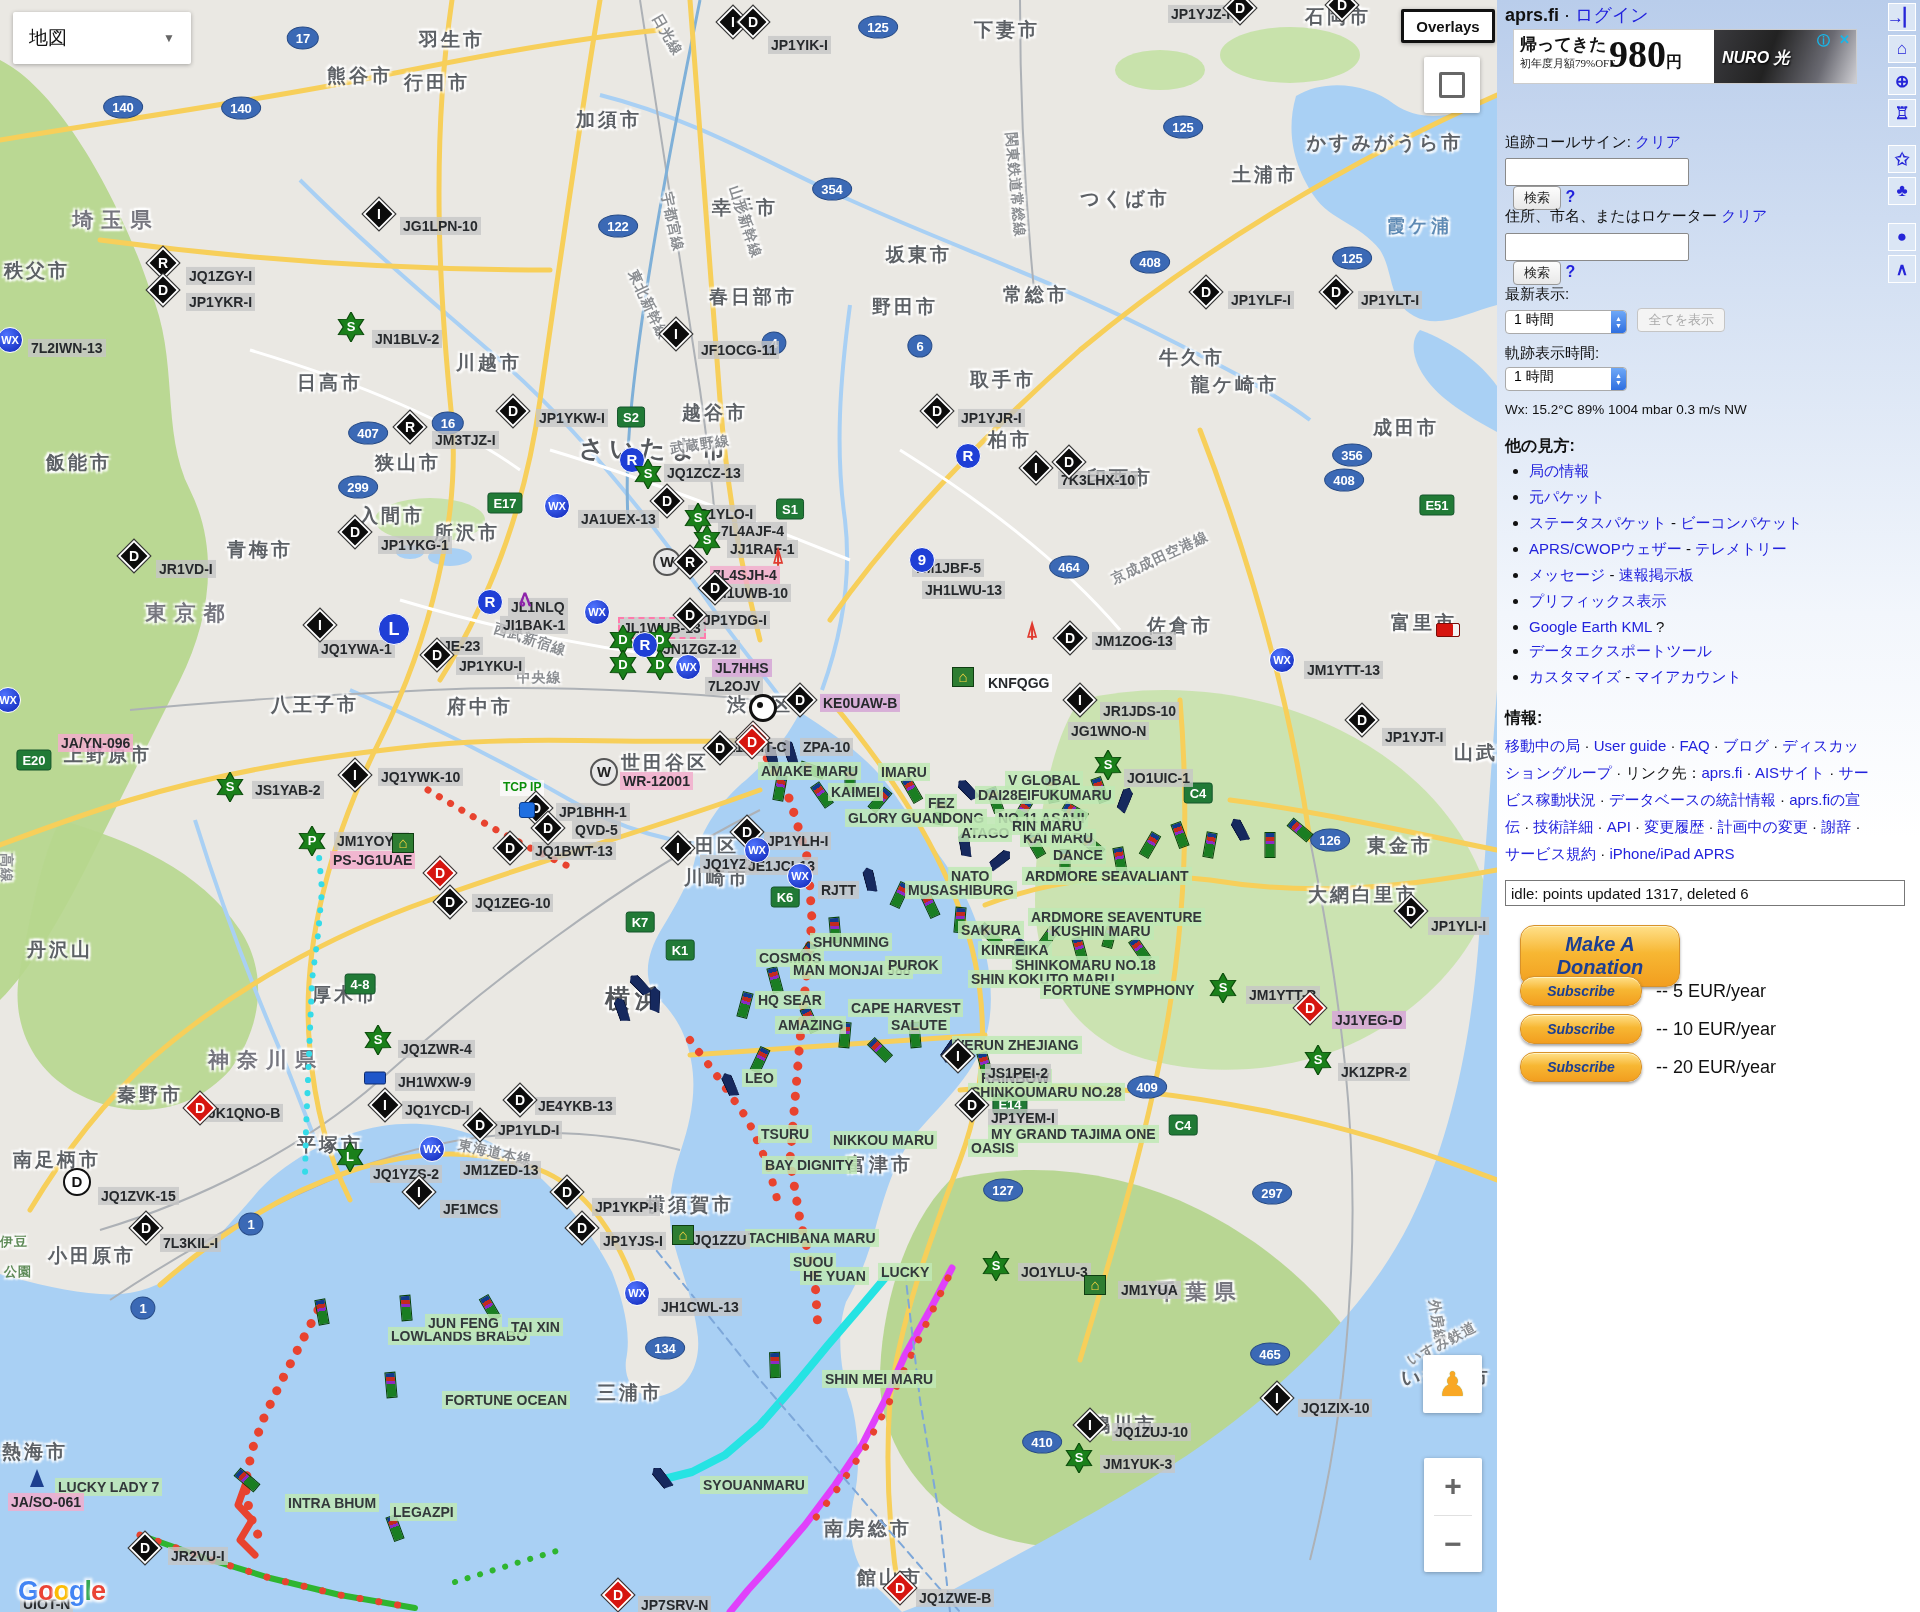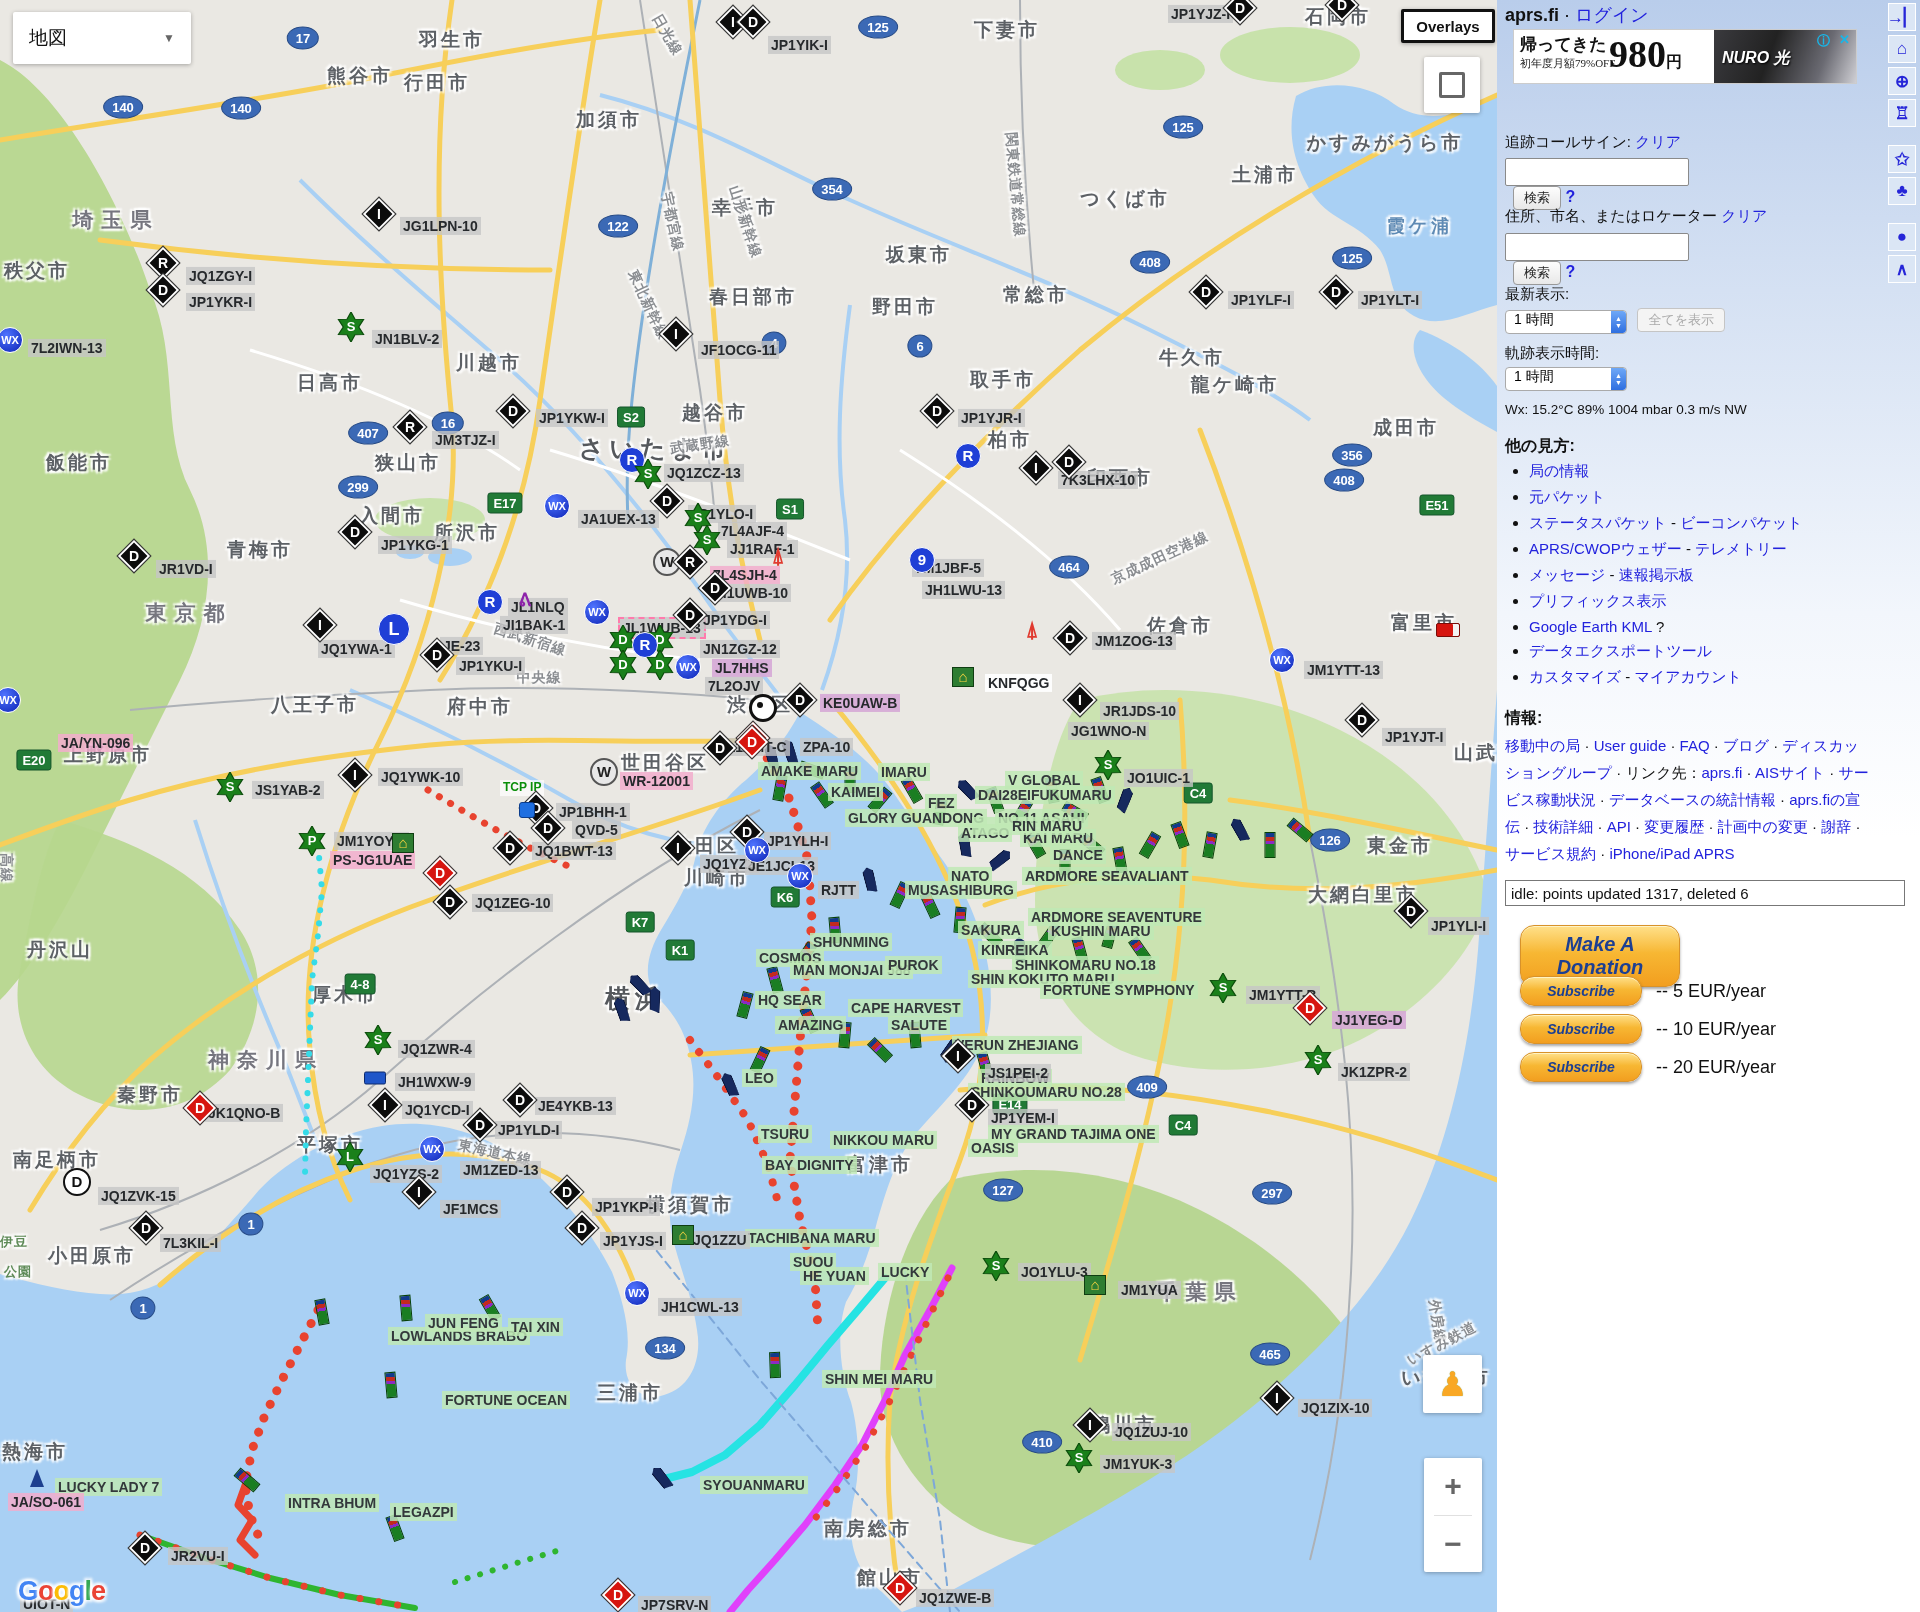--- a/index.html
+++ b/index.html
@@ -413,21 +413,21 @@
       <div class="lbl p" style="left: 710px; top: 575px;">7L4SJH-4</div>
       <div class="lbl g" style="left: 712px; top: 593px;">JI1UWB-10</div>
       <div class="lbl g" style="left: 378px; top: 545px;">JP1YKG-1</div>
       <div class="lbl g" style="left: 578px; top: 519px;">JA1UEX-13</div>
       <div class="lbl g" style="left: 156px; top: 569px;">JR1VD-I</div>
       <div class="lbl g" style="left: 318px; top: 649px;">JQ1YWA-1</div>
       <div class="lbl g" style="left: 440px; top: 646px;">JE-23</div>
       <div class="lbl g" style="left: 508px; top: 607px;">JL1NLQ</div>
       <div class="lbl g" style="left: 500px; top: 625px;">JI1BAK-1</div>
       <div class="lbl d" style="left: 618px; top: 628px;">JL1WUB-13</div>
-      <div class="lbl g" style="left: 700px; top: 649px; text-align: center;">JN1ZGZ-12</div>
+      <div class="lbl g" style="left: 660px; top: 649px; text-align: center;">JN1ZGZ-12</div>
       <div class="lbl m" style="left: 712px; top: 668px;">JL7HHS</div>
       <div class="lbl g" style="left: 705px; top: 686px;">7L2OJV</div>
       <div class="lbl m" style="left: 820px; top: 703px;">KE0UAW-B</div>
       <div class="lbl w" style="left: 985px; top: 683px;">KNFQGG</div>
       <div class="lbl g" style="left: 1092px; top: 641px;">JM1ZOG-13</div>
       <div class="lbl g" style="left: 1304px; top: 670px;">JM1YTT-13</div>
       <div class="lbl g" style="left: 1100px; top: 711px;">JR1JDS-10</div>
       <div class="lbl g" style="left: 1068px; top: 731px;">JG1WNO-N</div>
       <div class="lbl g" style="left: 1382px; top: 737px;">JP1YJT-I</div>
       <div class="lbl p" style="left: 58px; top: 743px;">JA/YN-096</div>

